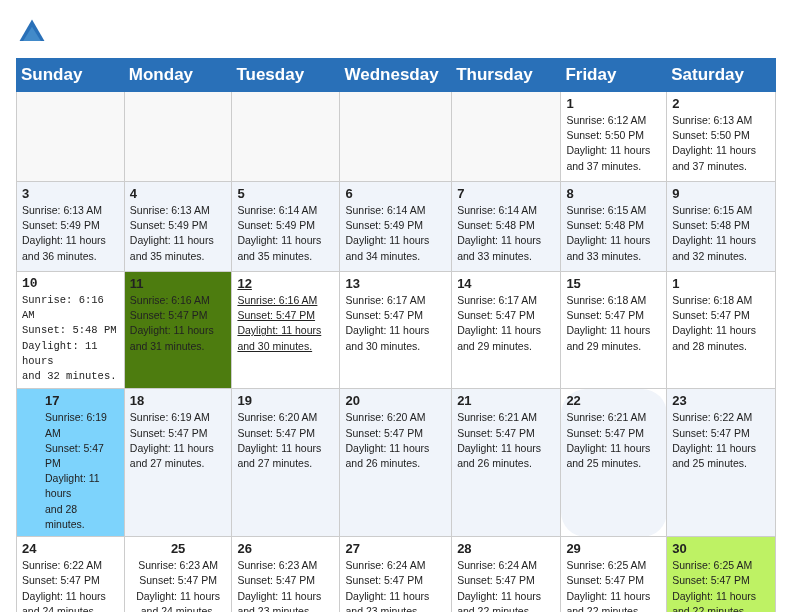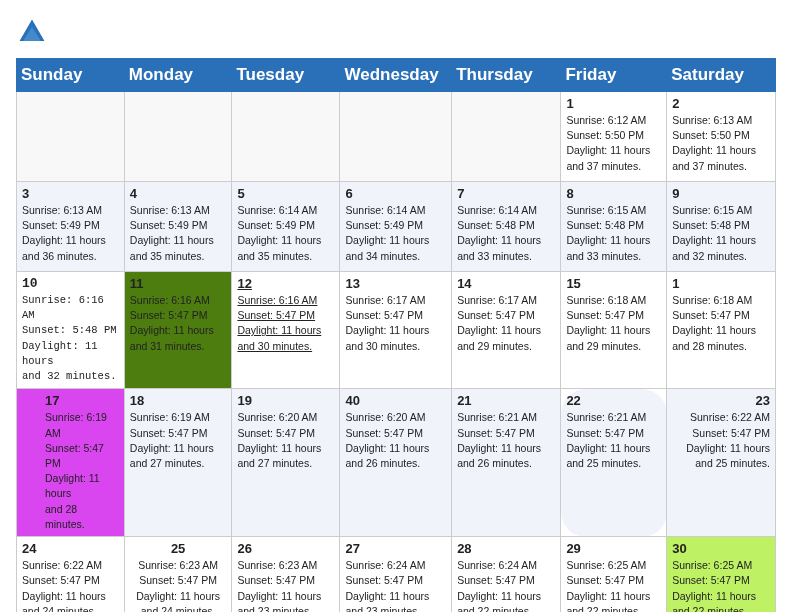--- a/index.html
+++ b/index.html
@@ -201,45 +201,45 @@
           <td style="background: rgb(255, 255, 255);">
             <span class="cell-day">15</span>
             <div class="cell-info">Sunrise: 6:18 AM<br>Sunset: 5:47 PM<br>Daylight: 11 hours<br>and 29 minutes.</div>
           </td>
           <td style="background: rgb(255, 255, 255);">
             <span class="cell-day">1</span>
             <div class="cell-info">Sunrise: 6:18 AM<br>Sunset: 5:47 PM<br>Daylight: 11 hours<br>and 28 minutes.</div>
           </td>
         </tr>
         <tr>
-          <td style="background: #d946ef; padding-left: 28px;">
+          <td style="background: #7dd3fc; padding-left: 28px;">
             <span class="cell-day">17</span>
             <div class="cell-info">Sunrise: 6:19 AM<br>Sunset: 5:47 PM<br>Daylight: 11 hours<br>and 28 minutes.</div>
           </td>
           <td style="background: rgb(240, 244, 250);">
             <span class="cell-day">18</span>
             <div class="cell-info">Sunrise: 6:19 AM<br>Sunset: 5:47 PM<br>Daylight: 11 hours<br>and 27 minutes.</div>
           </td>
           <td style="background: rgb(240, 244, 250);">
             <span class="cell-day">19</span>
             <div class="cell-info">Sunrise: 6:20 AM<br>Sunset: 5:47 PM<br>Daylight: 11 hours<br>and 27 minutes.</div>
           </td>
           <td style="background: rgb(240, 244, 250);">
-            <span class="cell-day">40</span>
+            <span class="cell-day">20</span>
             <div class="cell-info">Sunrise: 6:20 AM<br>Sunset: 5:47 PM<br>Daylight: 11 hours<br>and 26 minutes.</div>
           </td>
           <td style="background: rgb(240, 244, 250); margin-left: 15px;">
             <span class="cell-day">21</span>
             <div class="cell-info">Sunrise: 6:21 AM<br>Sunset: 5:47 PM<br>Daylight: 11 hours<br>and 26 minutes.</div>
           </td>
           <td style="background: rgb(240, 244, 250); border-radius: 25px;">
             <span class="cell-day">22</span>
             <div class="cell-info">Sunrise: 6:21 AM<br>Sunset: 5:47 PM<br>Daylight: 11 hours<br>and 25 minutes.</div>
           </td>
-          <td style="background: rgb(240, 244, 250); text-align: right;">
+          <td style="background: rgb(240, 244, 250);">
             <span class="cell-day">23</span>
             <div class="cell-info">Sunrise: 6:22 AM<br>Sunset: 5:47 PM<br>Daylight: 11 hours<br>and 25 minutes.</div>
           </td>
         </tr>
         <tr>
           <td style="background: rgb(255, 255, 255);">
             <span class="cell-day">24</span>
             <div class="cell-info">Sunrise: 6:22 AM<br>Sunset: 5:47 PM<br>Daylight: 11 hours<br>and 24 minutes.</div>
           </td>
           <td style="background: rgb(255, 255, 255); text-align: center;">

